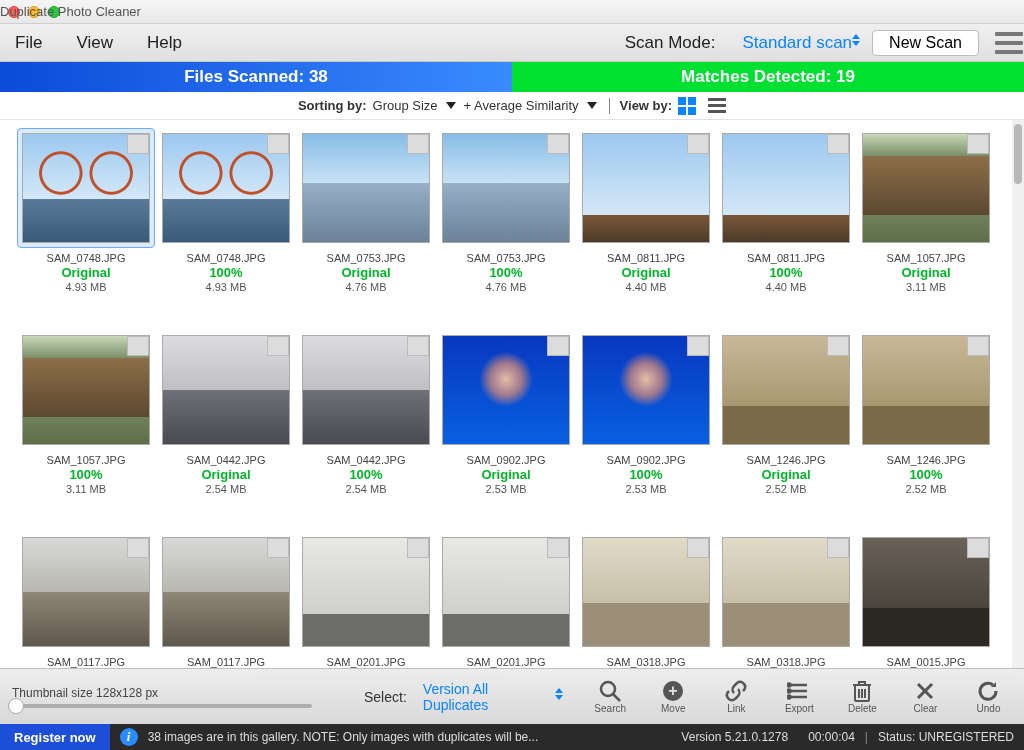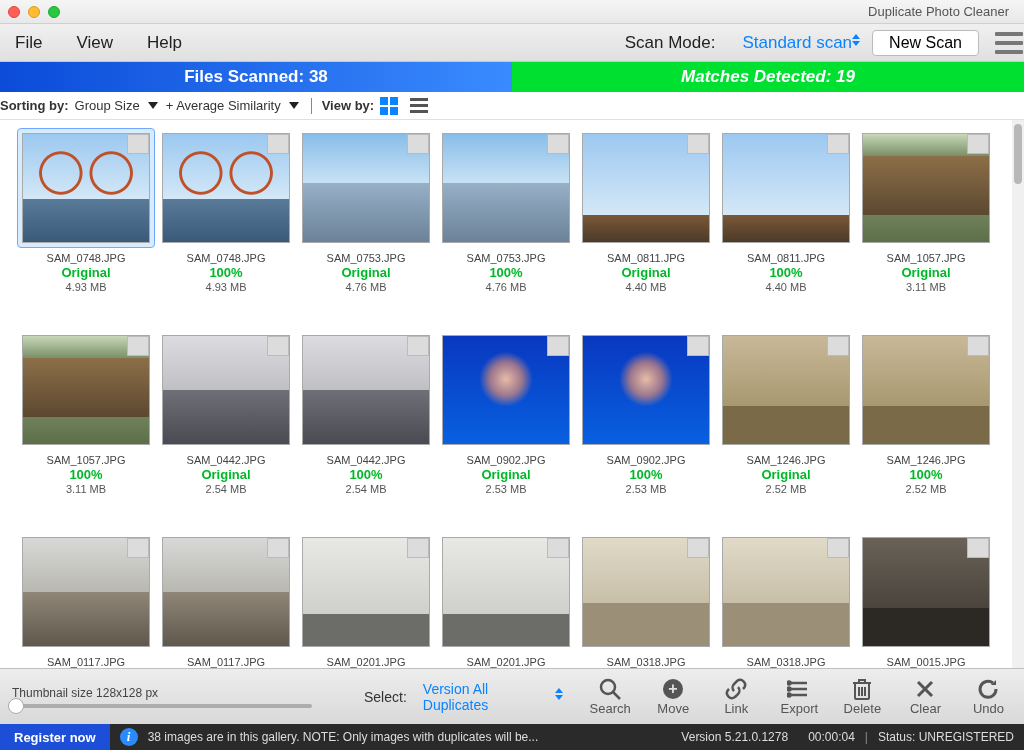--- a/index.html
+++ b/index.html
@@ -3,36 +3,36 @@
 <meta charset="utf-8">
 <style>
 * { margin: 0; padding: 0; box-sizing: border-box; font-family: -apple-system, "Helvetica Neue", Arial, sans-serif; }
 body { width: 1024px; height: 750px; overflow: hidden; background: #ececec; display: flex; flex-direction: column; }
 .titlebar { height: 24px; background: linear-gradient(#f5f5f5,#e8e8e8); border-bottom: 1px solid #cfcfcf; display: flex; align-items: center; padding: 0 8px; position: relative; }
 .traffic { display: flex; gap: 8px; }
 .tl { width: 12px; height: 12px; border-radius: 50%; }
 .tl.r { background: #ff5f57; border: 1px solid #e0443e; }
 .tl.y { background: #febc2e; border: 1px solid #d89d22; }
 .tl.g { background: #28c840; border: 1px solid #1da82f; }
-.title { position: absolute; left: 0; right: 15px; text-align: right; font-size: 13px; color: #555; }
+.title { position: absolute; left: 0; right: 15px; text-align: left; font-size: 13px; color: #555; }
 .menubar { height: 38px; background: linear-gradient(#f0f0f0,#e0e0e0); border-bottom: 1px solid #c8c8c8; display: flex; align-items: center; padding: 0 1px; gap: 6px; }
 .menu-item { font-size: 17px; color: #222; padding: 4px 14px; cursor: default; }
 .menubar .spacer { flex: 1; }
 .scanmode-label { font-size: 17px; color: #222; margin-right: 21px; }
 .scanmode-value { font-size: 17px; color: #0a84ff; cursor: pointer; display: inline-flex; align-items: center; gap: 4px; margin-right: 10px; }
 .updown { display: inline-block; width: 0; height: 0; position: relative; }
 .updown::before { content:""; position:absolute; left:-4px; top:-9px; border-left:4px solid transparent; border-right:4px solid transparent; border-bottom:5px solid #0a84ff; }
 .updown::after  { content:""; position:absolute; left:-4px; top:-2px;  border-left:4px solid transparent; border-right:4px solid transparent; border-top:5px solid #0a84ff; }
 .btn-newscan { background: #fff; border: 1px solid #bbb; border-radius: 4px; font-size: 16px; padding: 3px 16px; cursor: pointer; }
 .hamburger { width: 28px; height: 22px; margin-left: 10px; display: flex; flex-direction: column; justify-content: space-between; cursor: pointer; }
 .hamburger span { height: 4px; background: #777; border-radius: 1px; }
 .statsbar { height: 30px; display: flex; font-weight: bold; font-size: 17px; color: #fff; }
 .statsbar .left { flex: 1; background: linear-gradient(90deg,#0b4bd8,#3a8bff); display: flex; align-items: center; justify-content: center; }
-.statsbar .right { flex: 1; background: #00e030; display: flex; align-items: center; justify-content: center; font-style: italic; }
-.sortbar { height: 28px; background: #fff; border-bottom: 1px solid #e0e0e0; display: flex; align-items: center; justify-content: flex-start; font-size: 13px; gap: 6px; color: #333; }
+.statsbar .right { flex: 1; background: #00e030; display: flex; align-items: center; justify-content: center; }
+.sortbar { height: 28px; background: #fff; border-bottom: 1px solid #e0e0e0; display: flex; align-items: center; justify-content: center; font-size: 13px; gap: 6px; color: #333; }
 .sortbar b { font-weight: bold; }
 .tri-down { display:inline-block; width:0; height:0; border-left:5px solid transparent; border-right:5px solid transparent; border-top:7px solid #222; margin: 0 2px; cursor:pointer; }
 .divider { display:inline-block; width:1px; height:16px; background:#888; margin:0 4px; }
 .grid-icon { width:18px; height:18px; display:inline-grid; grid-template-columns:1fr 1fr; grid-template-rows:1fr 1fr; gap:2px; cursor:pointer; }
 .grid-icon span { background:#0a84ff; }
 .list-icon { width:18px; height:18px; display:inline-flex; flex-direction:column; justify-content:space-around; cursor:pointer; margin-left:6px; }
 .list-icon span { height:3px; background:#555; }
 .content { flex:1; display:flex; overflow:hidden; background:#fff; position:relative; }
 .grid { flex:1; overflow:auto; padding:8px 4px; display:grid; grid-template-columns: repeat(7, 138px); grid-auto-rows: 198px; gap:4px 2px; justify-content:center; }
 .card { width:138px; display:flex; flex-direction:column; align-items:center; }
@@ -49,21 +49,21 @@
 .thumbslider { flex:0 0 320px; }
 .thumbslider .lbl { font-size:12px; color:#444; }
 .thumbslider .track { margin-top:4px; width:300px; height:4px; background:#adadad; border-radius:2px; position:relative; }
 .thumbslider .knob { position:absolute; left:-4px; top:-6px; width:16px; height:16px; background:#fff; border:1px solid #aaa; border-radius:50%; }
 .bottombar .spacer { flex:1; }
 .selectlabel { font-size:14px; color:#333; }
 .selectlink { font-size:14px; color:#0a84ff; cursor:pointer; display:inline-flex; align-items:center; gap:4px; margin-right:12px; }
 .selectlink .updown::before, .selectlink .updown::after { border-bottom-color:#0a84ff; border-top-color:#0a84ff; }
 .action { display:flex; flex-direction:column; align-items:center; width:48px; cursor:pointer; color:#555; }
 .action svg { width:24px; height:24px; }
-.action .al { font-size:13px; margin-top:0; }
+.action .al { font-size:10px; margin-top:0; }
 .statusbar { height:26px; background:#2a2a2a; color:#ddd; display:flex; align-items:center; font-size:12px; }
 .register { background:#1d4ed8; color:#fff; height:100%; padding:0 14px; display:flex; align-items:center; font-weight:bold; cursor:pointer; font-size:13px; }
 .infoicon { width:18px; height:18px; border-radius:50%; background:#2a8bff; color:#fff; font-style:italic; font-family:Georgia; font-weight:bold; display:flex; align-items:center; justify-content:center; margin:0 10px; font-size:13px; }
 .statusbar .spacer { flex:1; }
 .statusbar .sep { margin:0 10px; color:#888; }
 
 .sky { flex:1; background:linear-gradient(#9cc8f0,#d4e8f7); }
 .ground { height:40%; background:linear-gradient(#5a7a9a,#3a5a7a); }
 .bridge .sky::after { content:""; display:block; height:100%; background: radial-gradient(circle at 30% 60%, rgba(200,80,30,0.0) 0%, rgba(200,80,30,0.0) 19%, #c05028 20%, #c05028 22%, transparent 23%), radial-gradient(circle at 70% 60%, transparent 19%, #c05028 20%, #c05028 22%, transparent 23%); }
 .city .sky { background:linear-gradient(#88bde8,#c8e2f4); }

